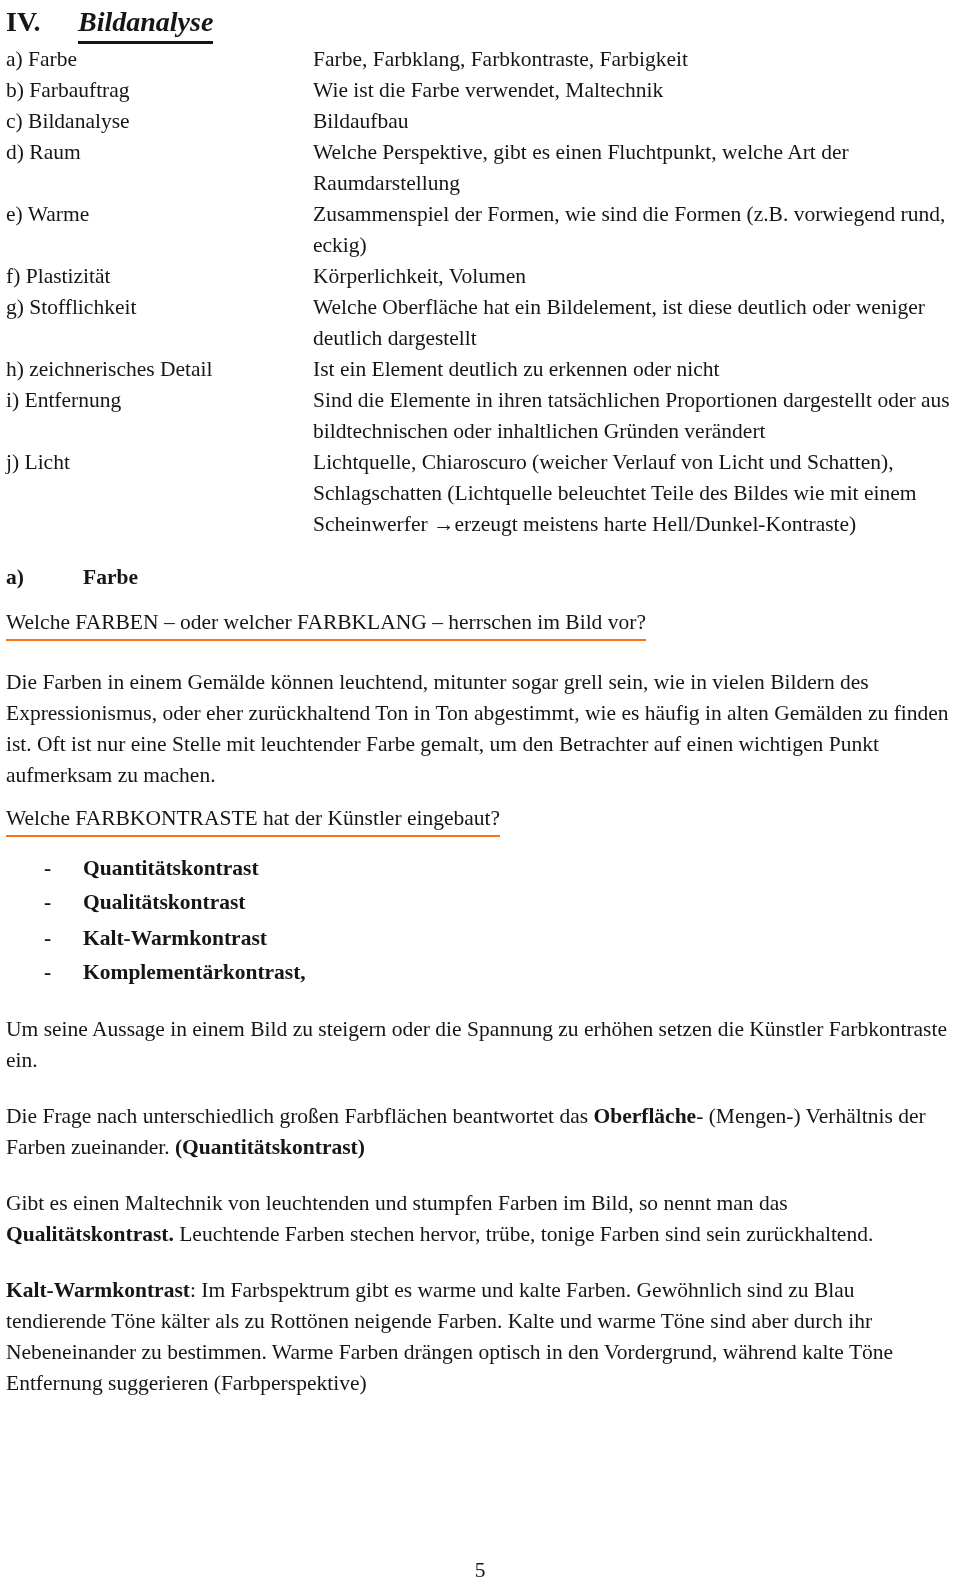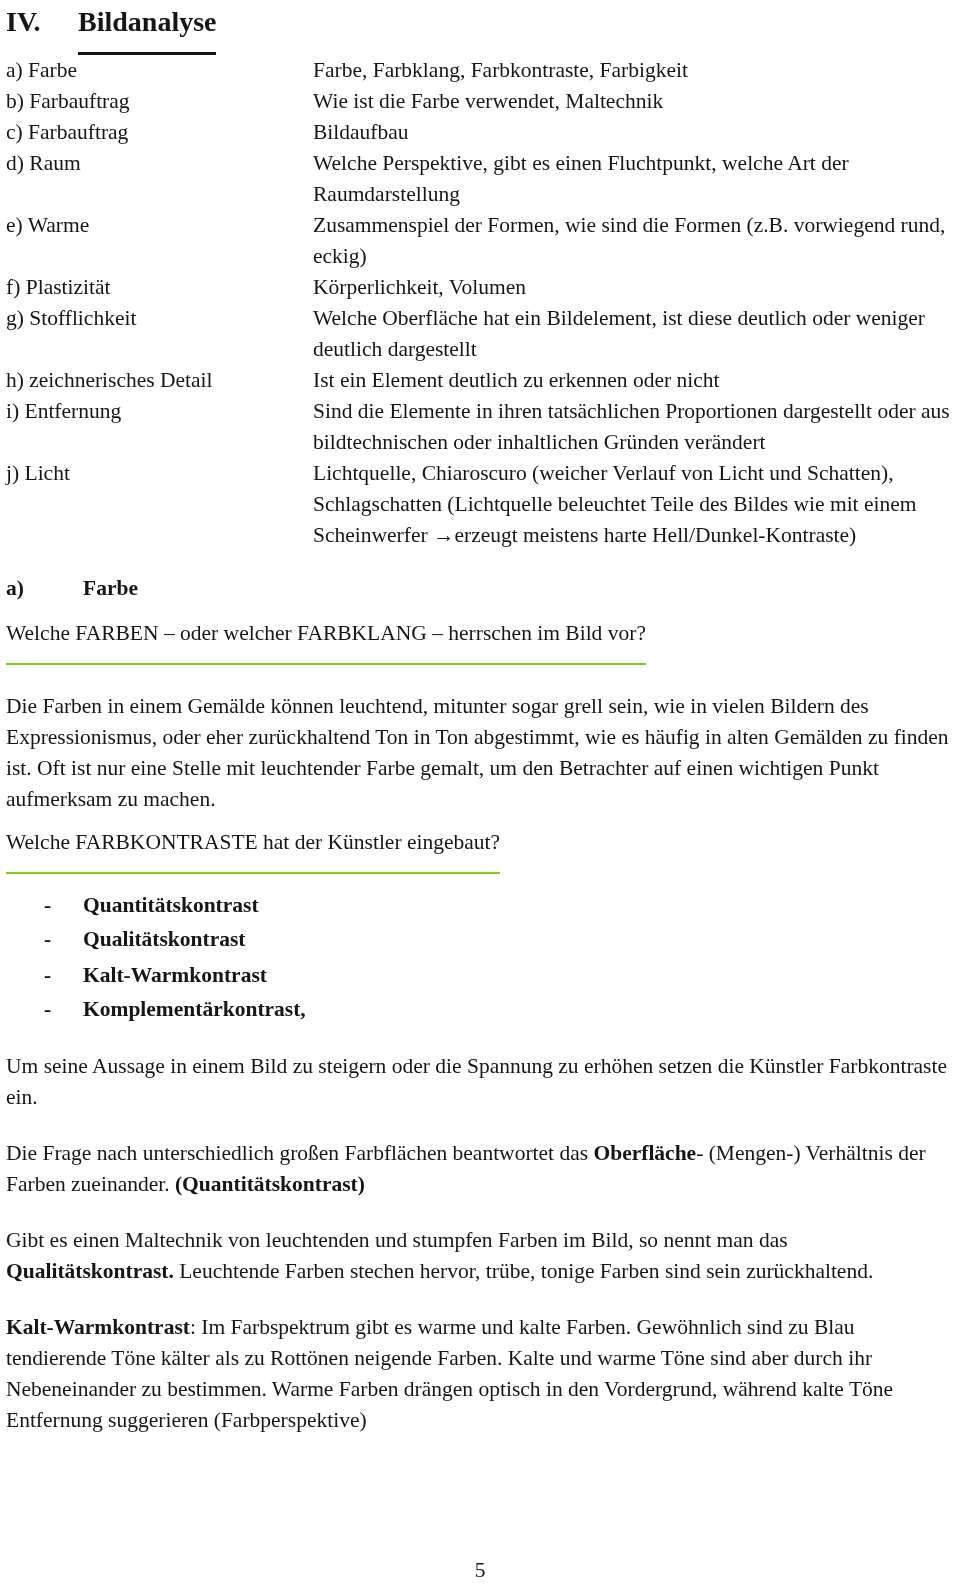--- a/index.html
+++ b/index.html
@@ -31,21 +31,22 @@
     margin: 0;
     white-space: nowrap;
   }
   .doc-title .num {
     display: inline-block;
     width: 72px;
   }
   .doc-title .t {
     display: inline-block;
     border-bottom: 3px solid #161616;
-    padding-bottom: 12px;
+    padding-bottom: 1px;
+    font-style: italic;
   }
   
   .def-list {
     display: grid;
     grid-template-columns: 307px 1fr;
     column-gap: 0;
     margin: 0;
   }
   .def-term, .def-desc {
     line-height: 31px;
@@ -63,22 +64,22 @@
   
   .question {
     margin: 14px 0 0 0;
     line-height: 31px;
   }
   .question.q2 {
     margin-top: 12px;
   }
   .question .u {
     display: inline-block;
-    border-bottom: 2px solid #84cc16;
-    padding-bottom: 14px;
+    border-bottom: 2px solid #f97316;
+    padding-bottom: 1px;
   }
   
   .para {
     margin: 25px 0 0 0;
     line-height: 31px;
   }
   .para.intro {
     margin-top: 26px;
   }
   
@@ -120,21 +121,21 @@
 
   <h1 class="doc-title">
     <span class="num">IV.</span><span class="t">Bildanalyse</span>
   </h1>
 
   <div class="def-list">
       <div class="def-term">a) Farbe</div>
       <div class="def-desc">Farbe, Farbklang, Farbkontraste, Farbigkeit</div>
       <div class="def-term">b) Farbauftrag</div>
       <div class="def-desc">Wie ist die Farbe verwendet, Maltechnik</div>
-      <div class="def-term">c) Farbauftrag</div>
+      <div class="def-term">c) Bildanalyse</div>
       <div class="def-desc">Bildaufbau</div>
       <div class="def-term">d) Raum</div>
       <div class="def-desc">Welche Perspektive, gibt es einen Fluchtpunkt, welche Art der Raumdarstellung</div>
       <div class="def-term">e) Warme</div>
       <div class="def-desc">Zusammenspiel der Formen, wie sind die Formen (z.B. vorwiegend rund, eckig)</div>
       <div class="def-term">f) Plastizität</div>
       <div class="def-desc">Körperlichkeit, Volumen</div>
       <div class="def-term">g) Stofflichkeit</div>
       <div class="def-desc">Welche Oberfläche hat ein Bildelement, ist diese deutlich oder weniger deutlich dargestellt</div>
       <div class="def-term">h) zeichnerisches Detail</div>

